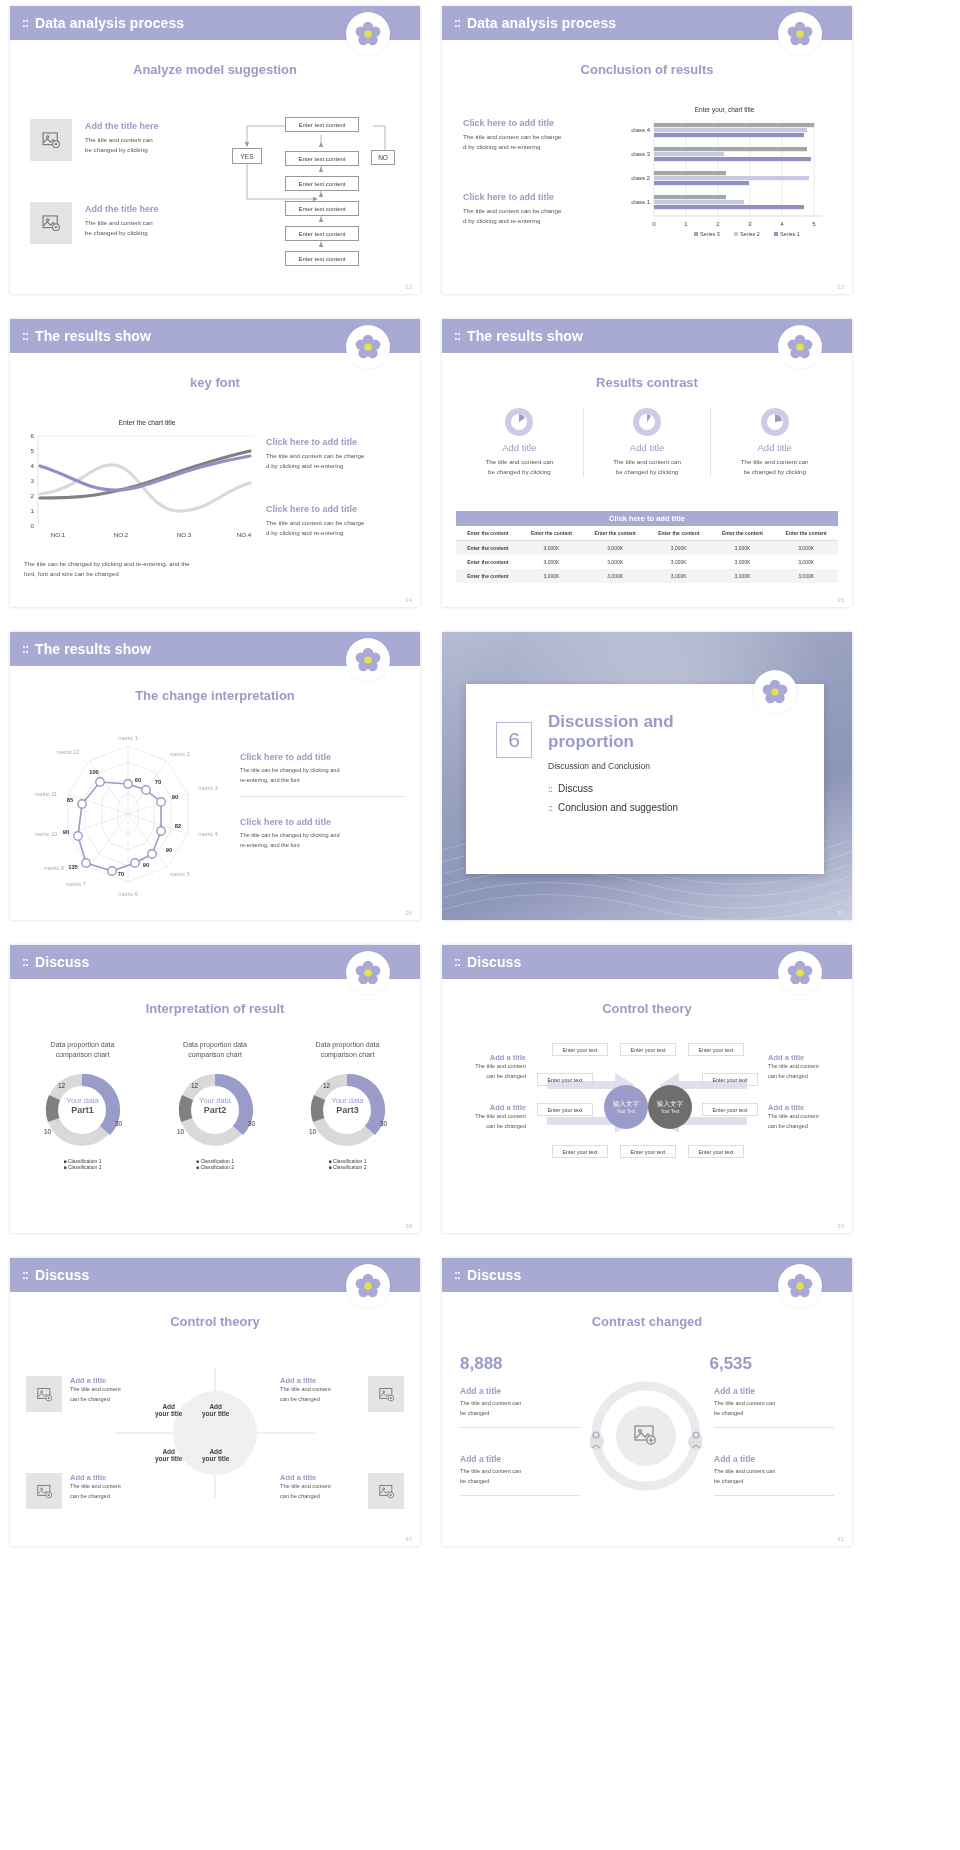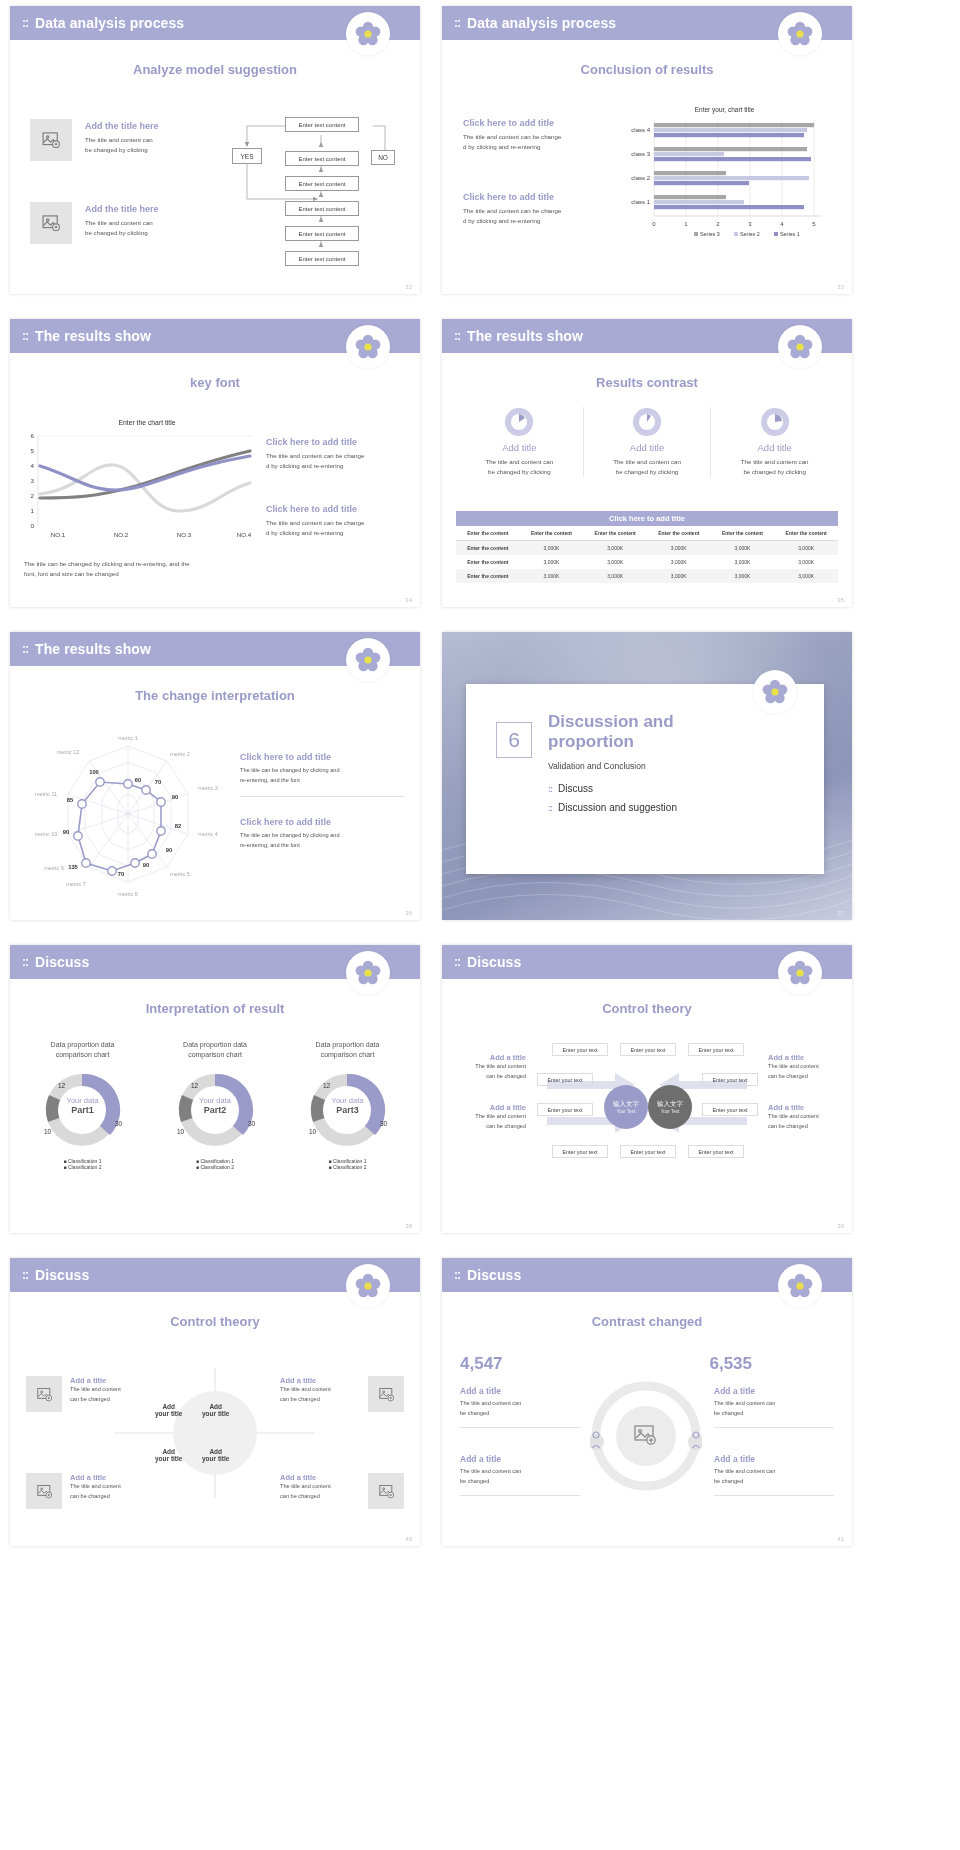--- a/index.html
+++ b/index.html
@@ -496,28 +496,28 @@
           <path d="M0 76 Q100 46 205 74 T410 66"></path>
         <path d="M0 88 Q100 58 205 86 T410 78"></path>
           <path d="M0 100 Q100 70 205 98 T410 90"></path>
       </g>
     </svg>
     <div style="position:absolute;left:24px;top:52px;width:358px;height:190px;background:#fff;box-shadow:0 2px 8px rgba(0,0,0,.18);">
       <div style="position:absolute;left:30px;top:38px;width:36px;height:36px;border:1px solid #b9b9d6;display:flex;align-items:center;justify-content:center;font-size:21px;color:#9a9bc8;">6</div>
       <div style="position:absolute;left:82px;top:28px;width:250px;">
         <div style="font-size:17px;font-weight:bold;color:#9a9bc8;line-height:1.15;">Discussion and</div>
         <div style="font-size:17px;font-weight:bold;color:#9a9bc8;line-height:1.15;">proportion</div>
-        <div style="font-size:8.5px;color:#444;margin-top:10px;">Validation and Conclusion</div>
+        <div style="font-size:8.5px;color:#444;margin-top:10px;">Discussion and Conclusion</div>
         <div style="margin-top:12px;display:flex;align-items:center;gap:6px;">
           <span style="color:#9a9bc8;font-size:9px;font-weight:bold;letter-spacing:-1px;">::</span>
           <span style="font-size:10px;color:#333;">Discuss</span>
         </div>
         <div style="margin-top:8px;display:flex;align-items:center;gap:6px;">
           <span style="color:#9a9bc8;font-size:9px;font-weight:bold;letter-spacing:-1px;">::</span>
-          <span style="font-size:10px;color:#333;">Discussion and suggestion</span>
+          <span style="font-size:10px;color:#333;">Conclusion and suggestion</span>
         </div>
       </div>
     </div>
     <div class="flower" style="right:55px;top:38px;">
       <svg width="30" height="30" viewBox="0 0 30 30">
         <circle cx="15" cy="8" r="5.2" fill="#a9aad4"></circle>
           <circle cx="22.2" cy="12.6" r="5.2" fill="#a9aad4"></circle>
         <circle cx="19.5" cy="21" r="5.2" fill="#a9aad4"></circle>
           <circle cx="10.5" cy="21" r="5.2" fill="#a9aad4"></circle>
         <circle cx="7.8" cy="12.6" r="5.2" fill="#a9aad4"></circle>
@@ -801,21 +801,21 @@
         <circle cx="15" cy="8" r="5.2" fill="#a9aad4"></circle>
           <circle cx="22.2" cy="12.6" r="5.2" fill="#a9aad4"></circle>
         <circle cx="19.5" cy="21" r="5.2" fill="#a9aad4"></circle>
           <circle cx="10.5" cy="21" r="5.2" fill="#a9aad4"></circle>
         <circle cx="7.8" cy="12.6" r="5.2" fill="#a9aad4"></circle>
           <circle cx="15" cy="15" r="3.6" fill="#e8e04a"></circle>
       </svg>
     </div>
     <div class="subttl">Contrast changed</div>
 
-    <div style="position:absolute;left:18px;top:96px;font-size:17px;font-weight:bold;color:#9a9bc8;">4,547</div>
+    <div style="position:absolute;left:18px;top:96px;font-size:17px;font-weight:bold;color:#9a9bc8;">8,888</div>
     <div style="position:absolute;right:100px;top:96px;font-size:17px;font-weight:bold;color:#9a9bc8;">6,535</div>
 
     <div style="position:absolute;left:18px;top:128px;width:120px;">
       <div class="lblu-t" style="font-size:8.5px;">Add a title</div>
       <div class="tiny2" style="margin-top:3px;">The title and content can</div>
       <div class="tiny2">be changed</div>
       <div style="border-top:1px solid #e2e2e2;margin-top:8px;"></div>
     </div>
     <div style="position:absolute;left:18px;top:196px;width:120px;">
       <div class="lblu-t" style="font-size:8.5px;">Add a title</div>

